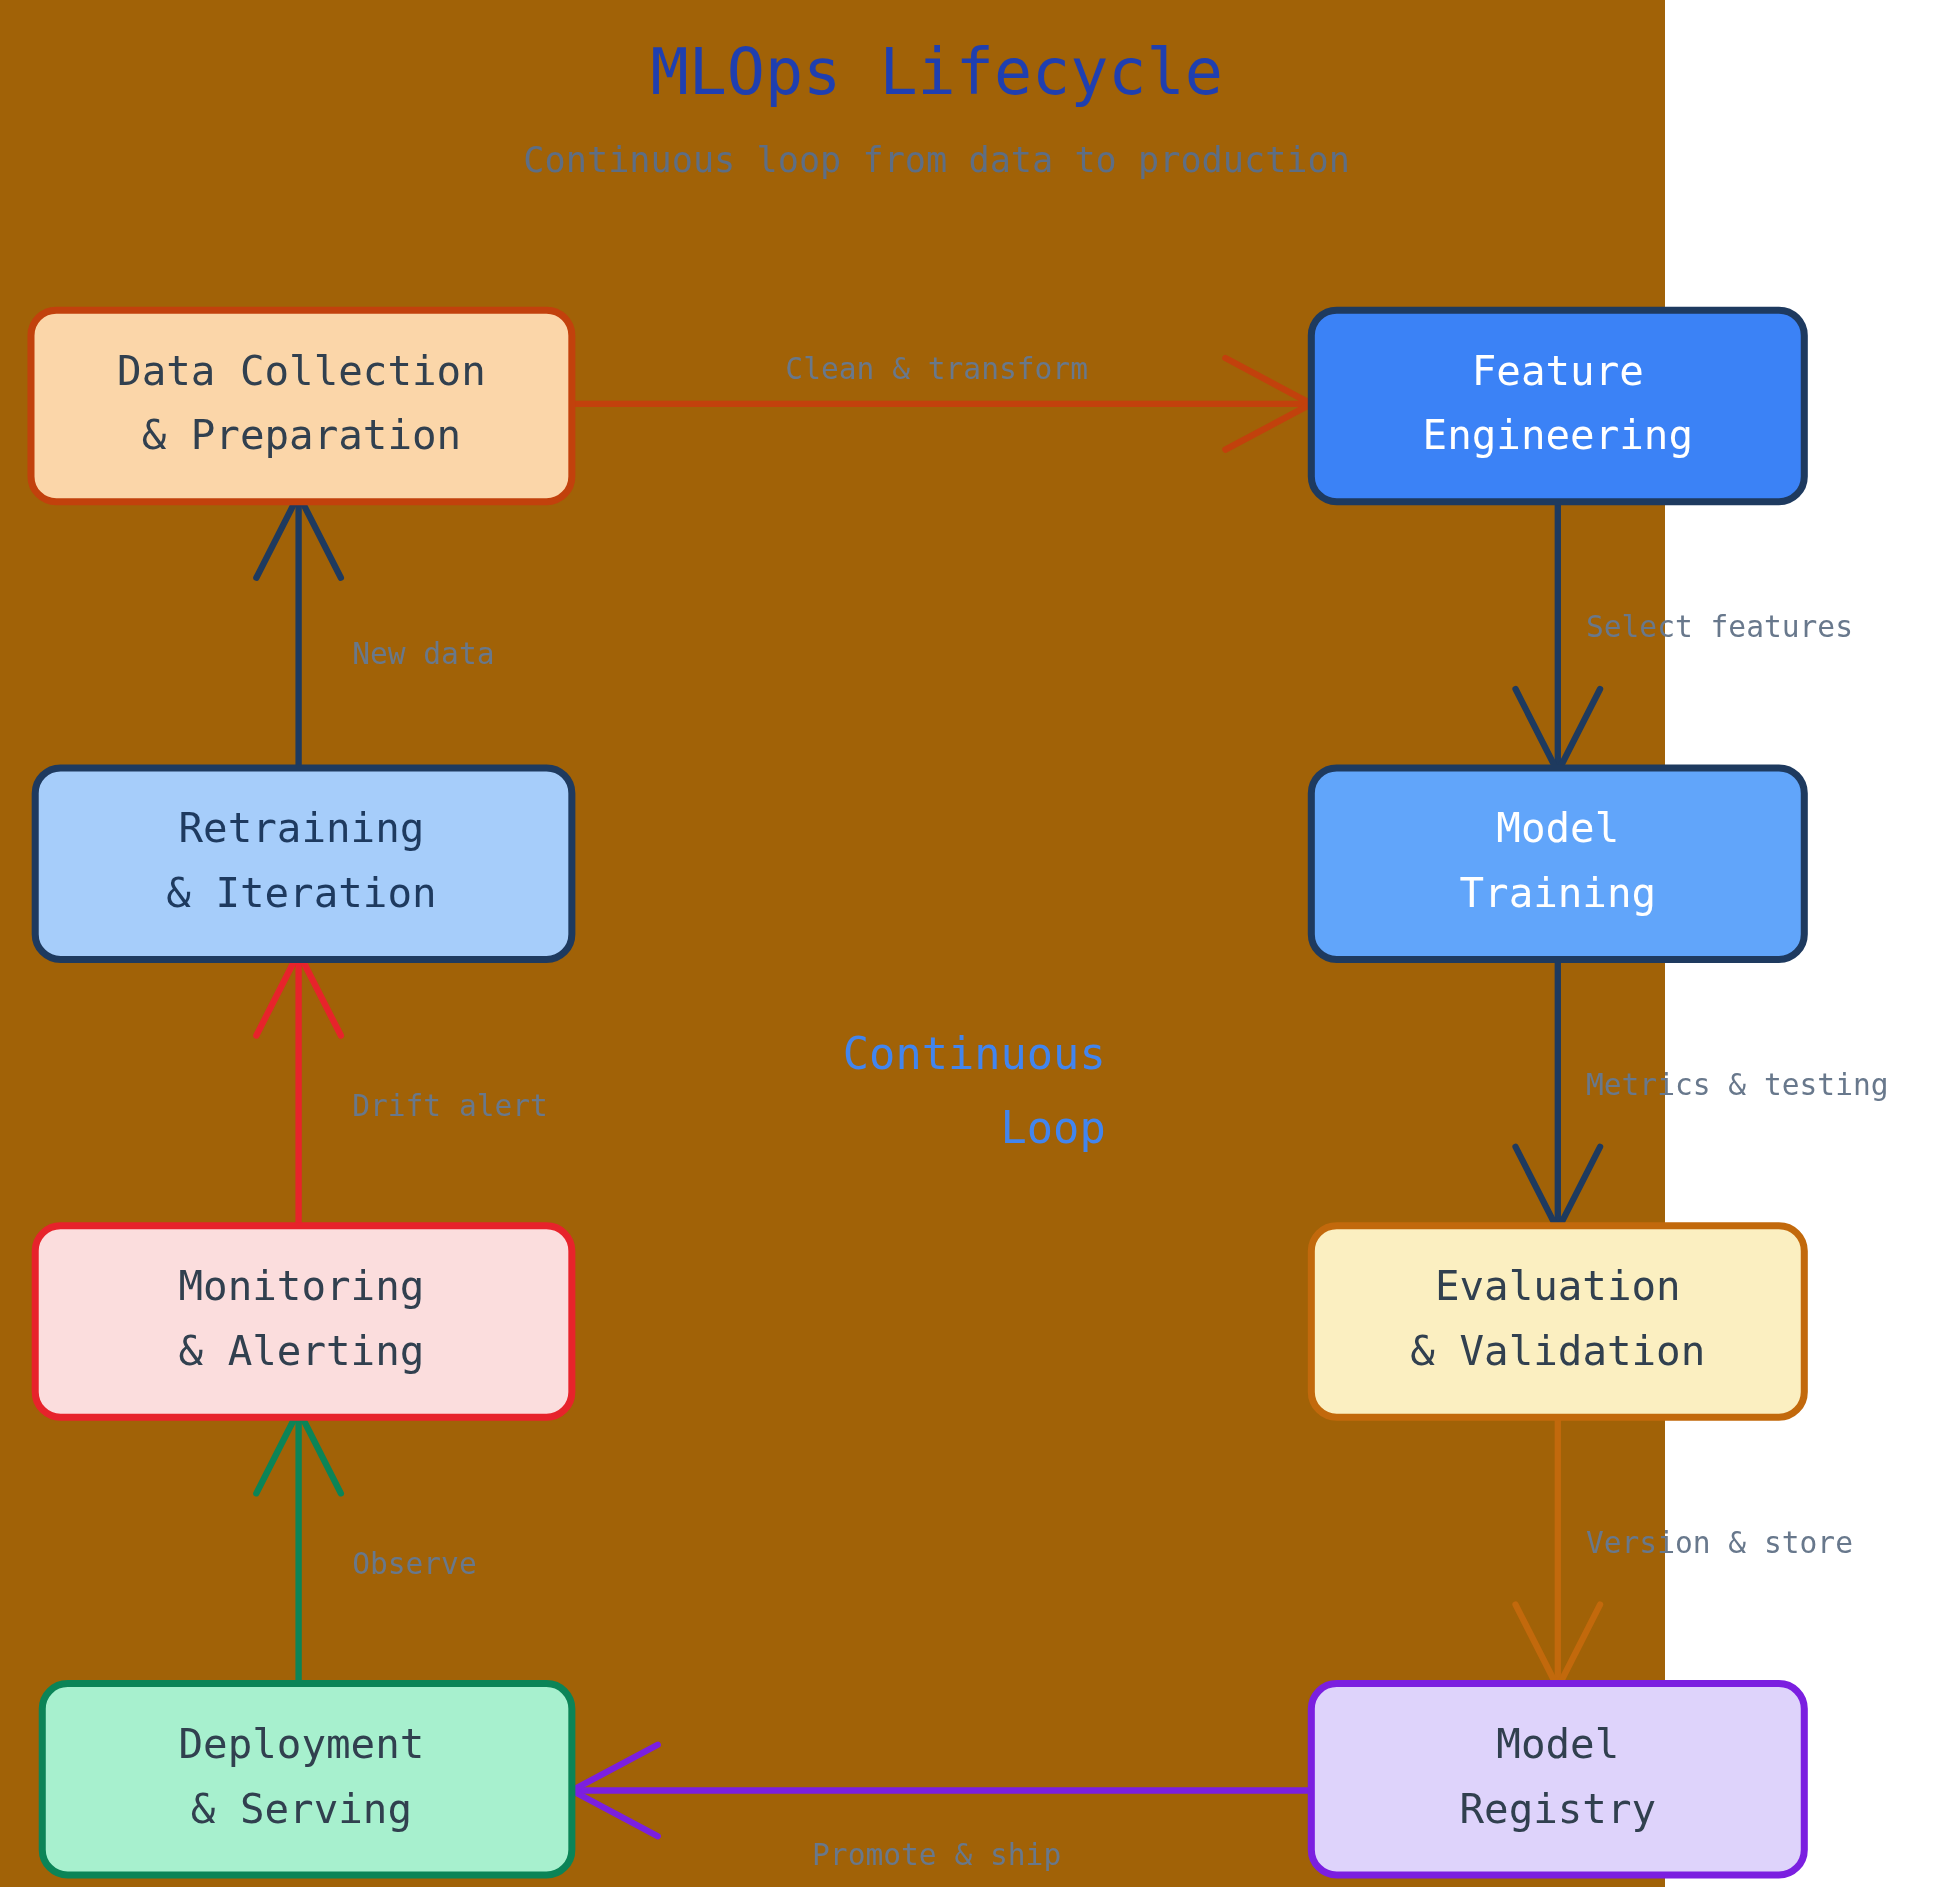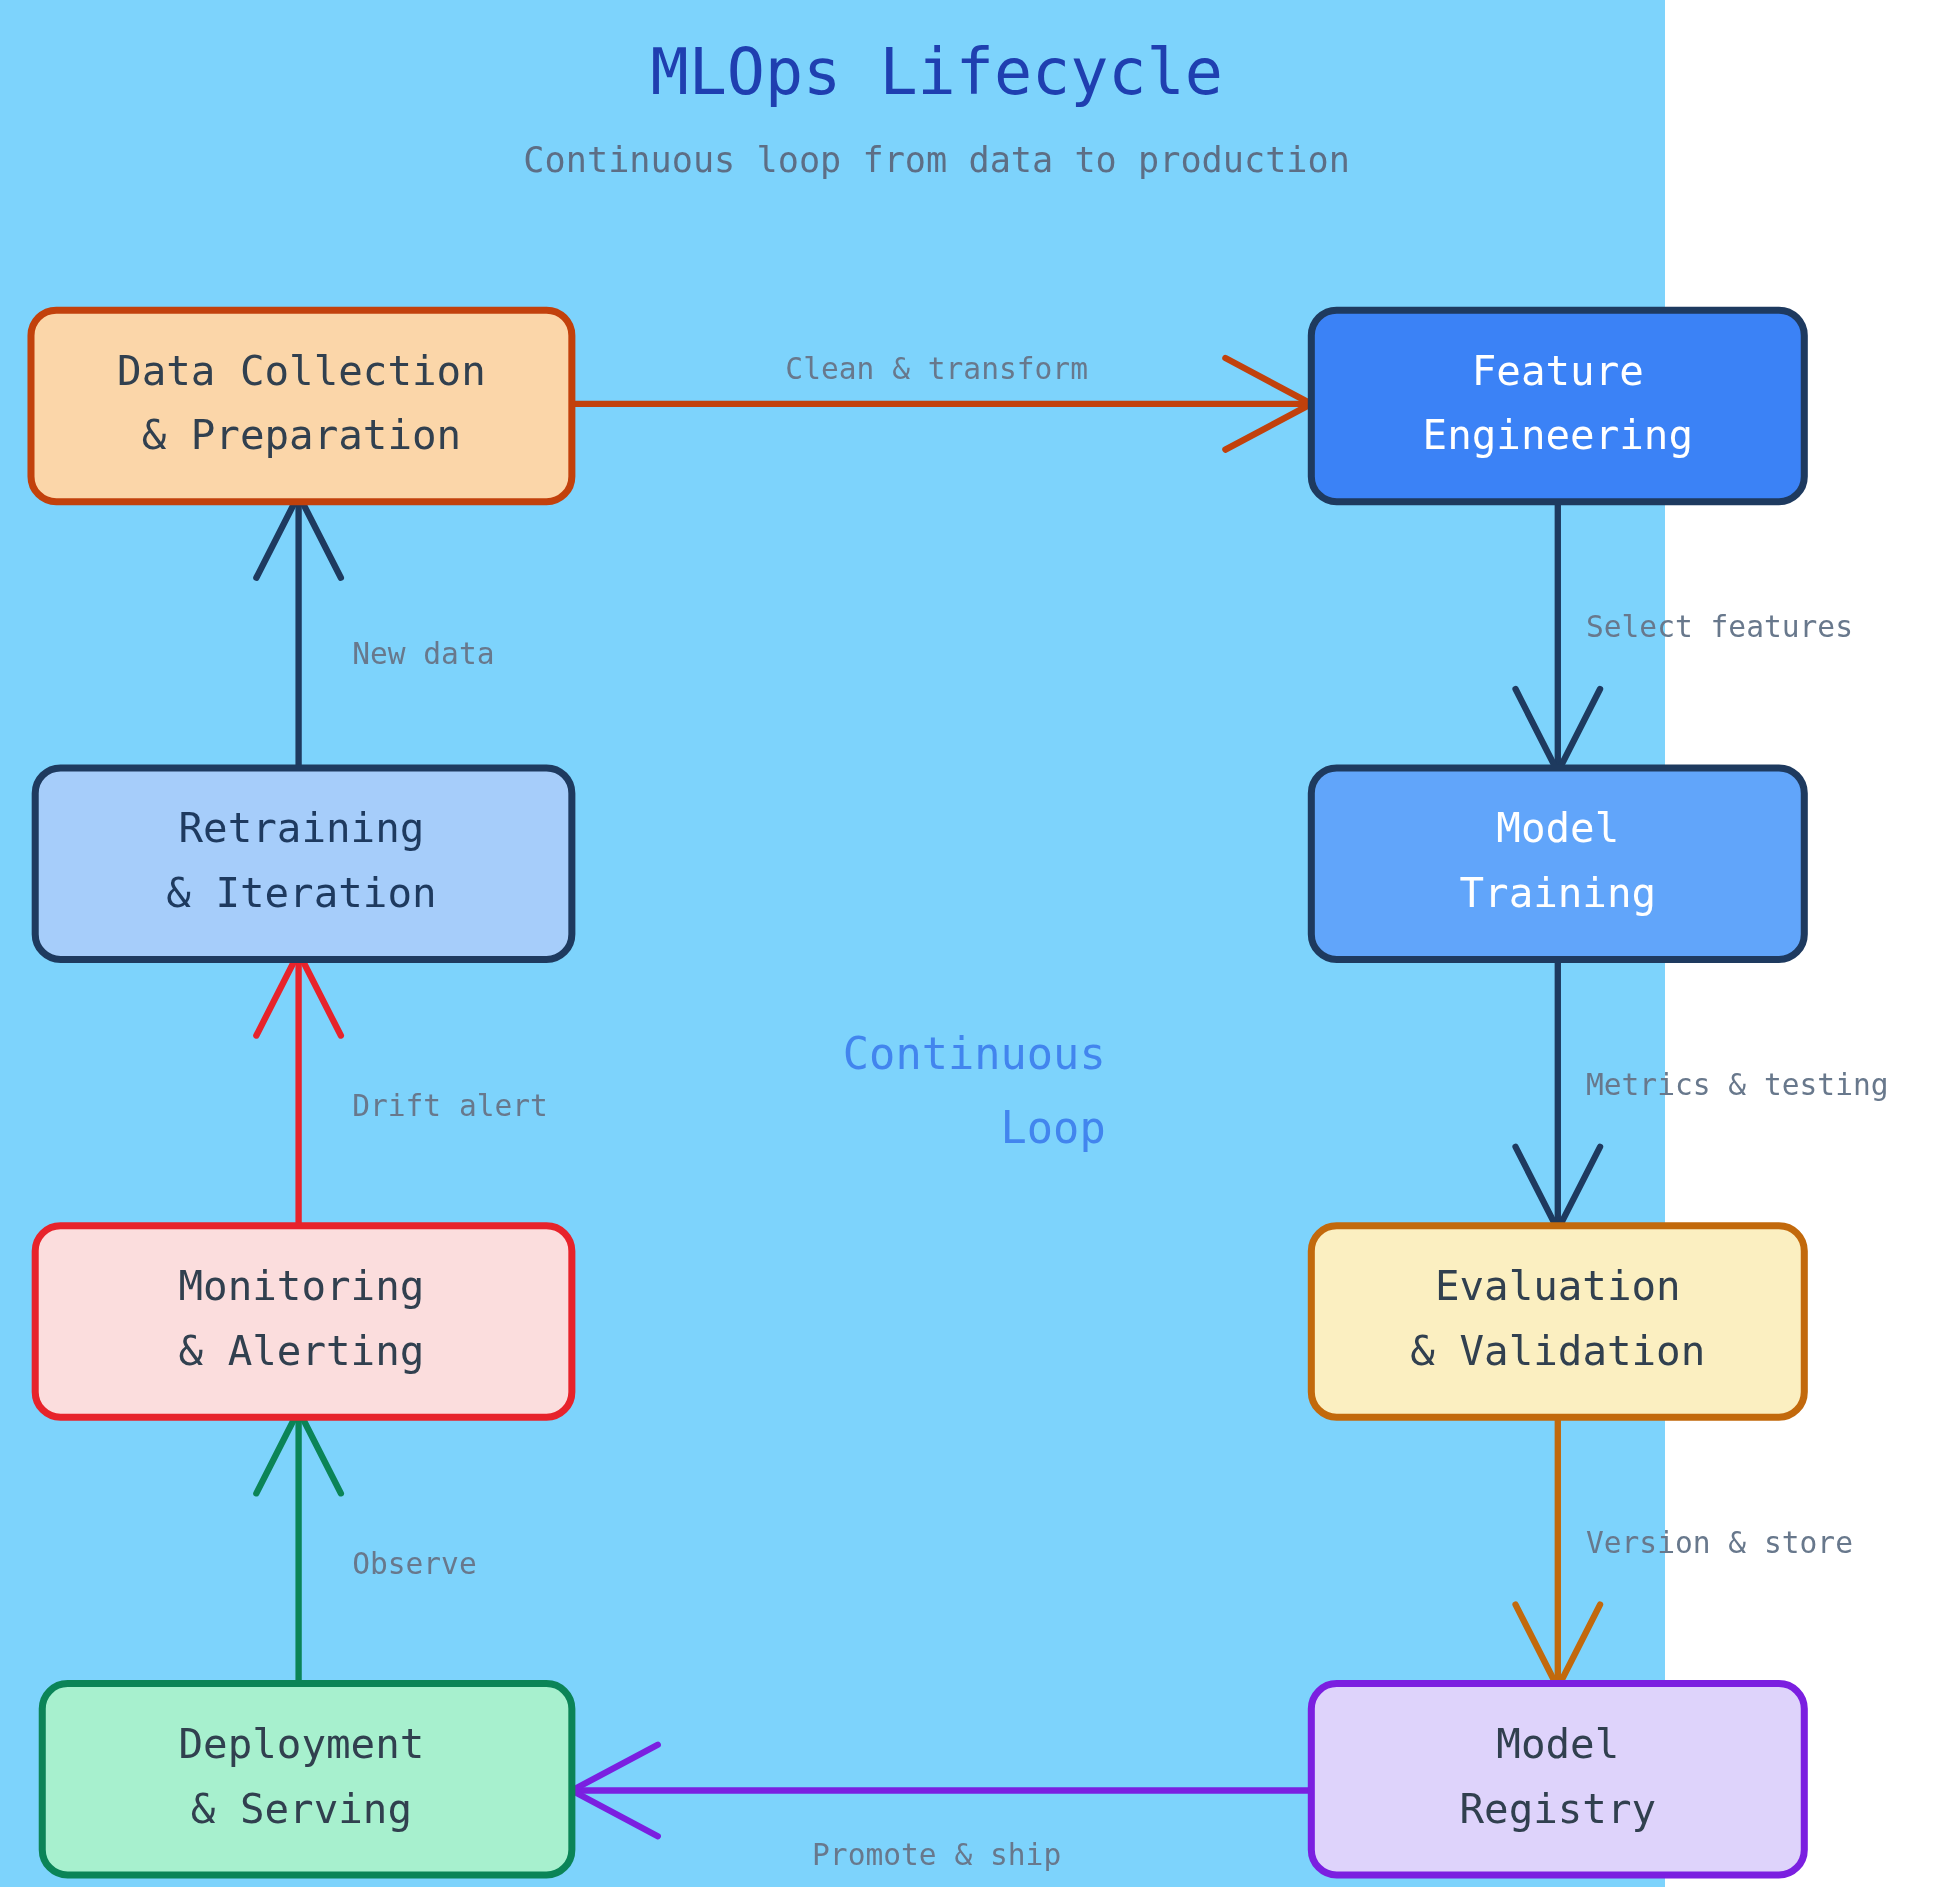--- a/index.html
+++ b/index.html
@@ -10,21 +10,21 @@
   body {
     width: 1955px;
     height: 1888px;
     font-family: "DejaVu Sans Mono", monospace;
     overflow: hidden;
   }
   #diagram-root {
     position: relative;
     width: 1665px;
     height: 1888px;
-    background: #7dd3fc;
+    background: #a16207;
   }
   svg.canvas {
     position: absolute;
     inset: 0;
     width: 1955px;
     height: 1888px;
     display: block;
   }
   text {
     font-family: "DejaVu Sans Mono", monospace;

